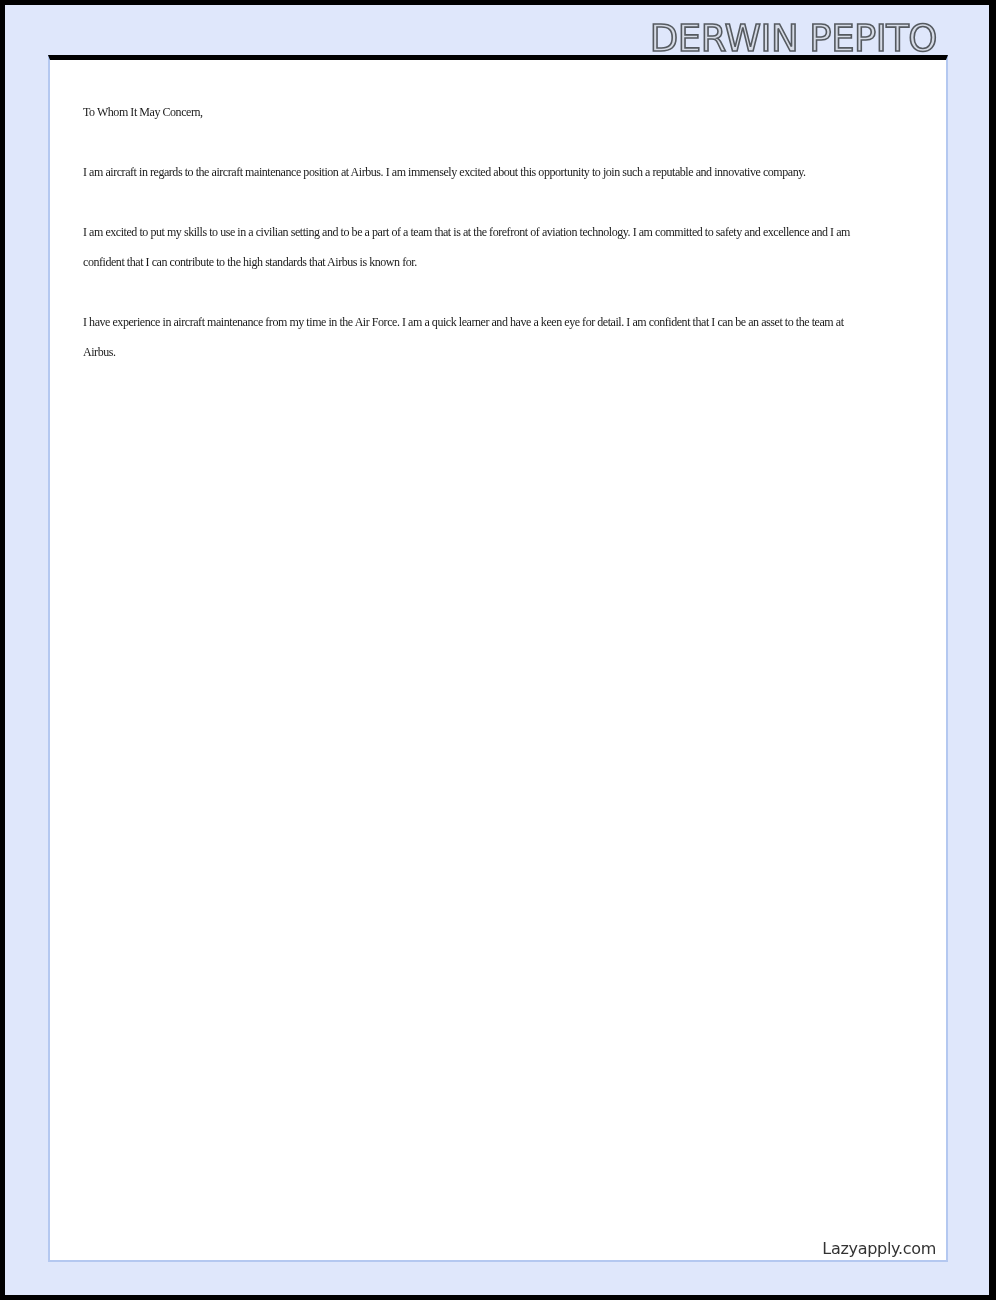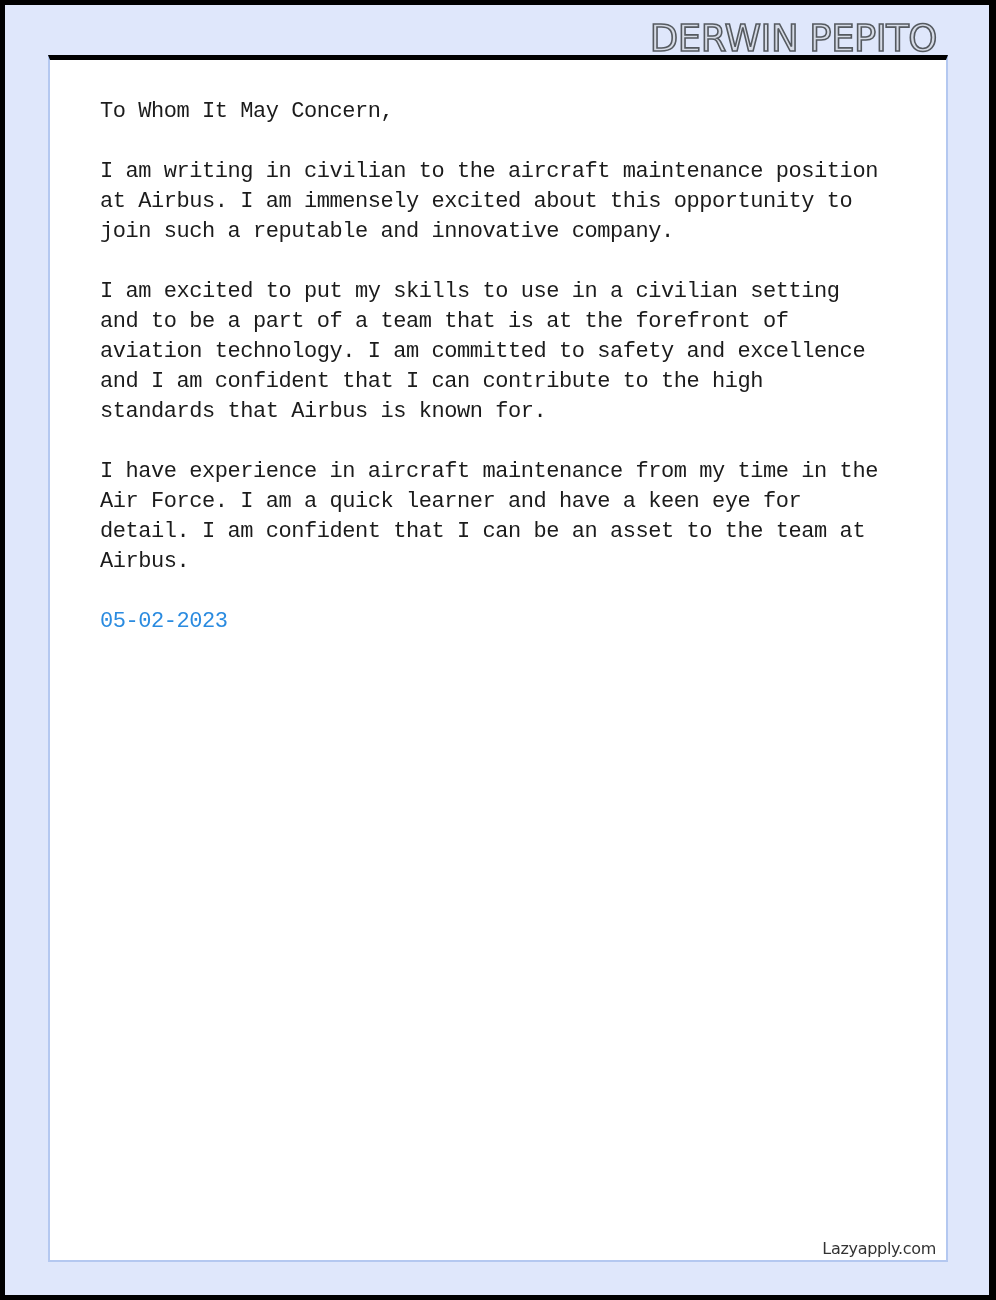--- a/index.html
+++ b/index.html
@@ -35,25 +35,25 @@
       width: 900px;
       height: 1207px;
       background: #fff;
       border-top: 5px solid #000;
       border-left: 2px solid #b4c8f0;
       border-right: 2px solid #b4c8f0;
       border-bottom: 2px solid #b4c8f0;
     }
     .content {
       position: absolute;
-      left: 50px;
+      left: 33px;
       top: 37px;
       width: 790px;
-      font-family: Liberation Mono, monospace;
-      font-size: 22px;
+      font-family: Liberation Serif, serif;
+      font-size: 12px;
       font-weight: normal;
       color: #1b1b1b;
       line-height: 30px;
       letter-spacing: -0.45px;
     }
     .content p { margin: 0 0 30px 0; }
     .content p.sig { margin-bottom: 10px; }
     .content .date { color: #2a8be0; }
     .footer {
       position: absolute;
@@ -67,20 +67,19 @@
   </style>
 </head>
 <body>
 
 <div class="frame">
   <div class="name">DERWIN PEPITO</div>
 
   <div class="paper">
     <div class="content">
       <p>To Whom It May Concern,</p>
-      <p>I am writing in civilian to the aircraft maintenance position at Airbus. I am immensely excited about this opportunity to join such a reputable and innovative company.</p>
+      <p>I am aircraft in regards to the aircraft maintenance position at Airbus. I am immensely excited about this opportunity to join such a reputable and innovative company.</p>
       <p>I am excited to put my skills to use in a civilian setting and to be a part of a team that is at the forefront of aviation technology. I am committed to safety and excellence and I am confident that I can contribute to the high standards that Airbus is known for.</p>
       <p>I have experience in aircraft maintenance from my time in the Air Force. I am a quick learner and have a keen eye for detail. I am confident that I can be an asset to the team at Airbus.</p>
-      <p class="date">05-02-2023</p>
     </div>
     <div class="footer">Lazyapply.com</div>
   </div>
 </div>
 
 </body></html>

